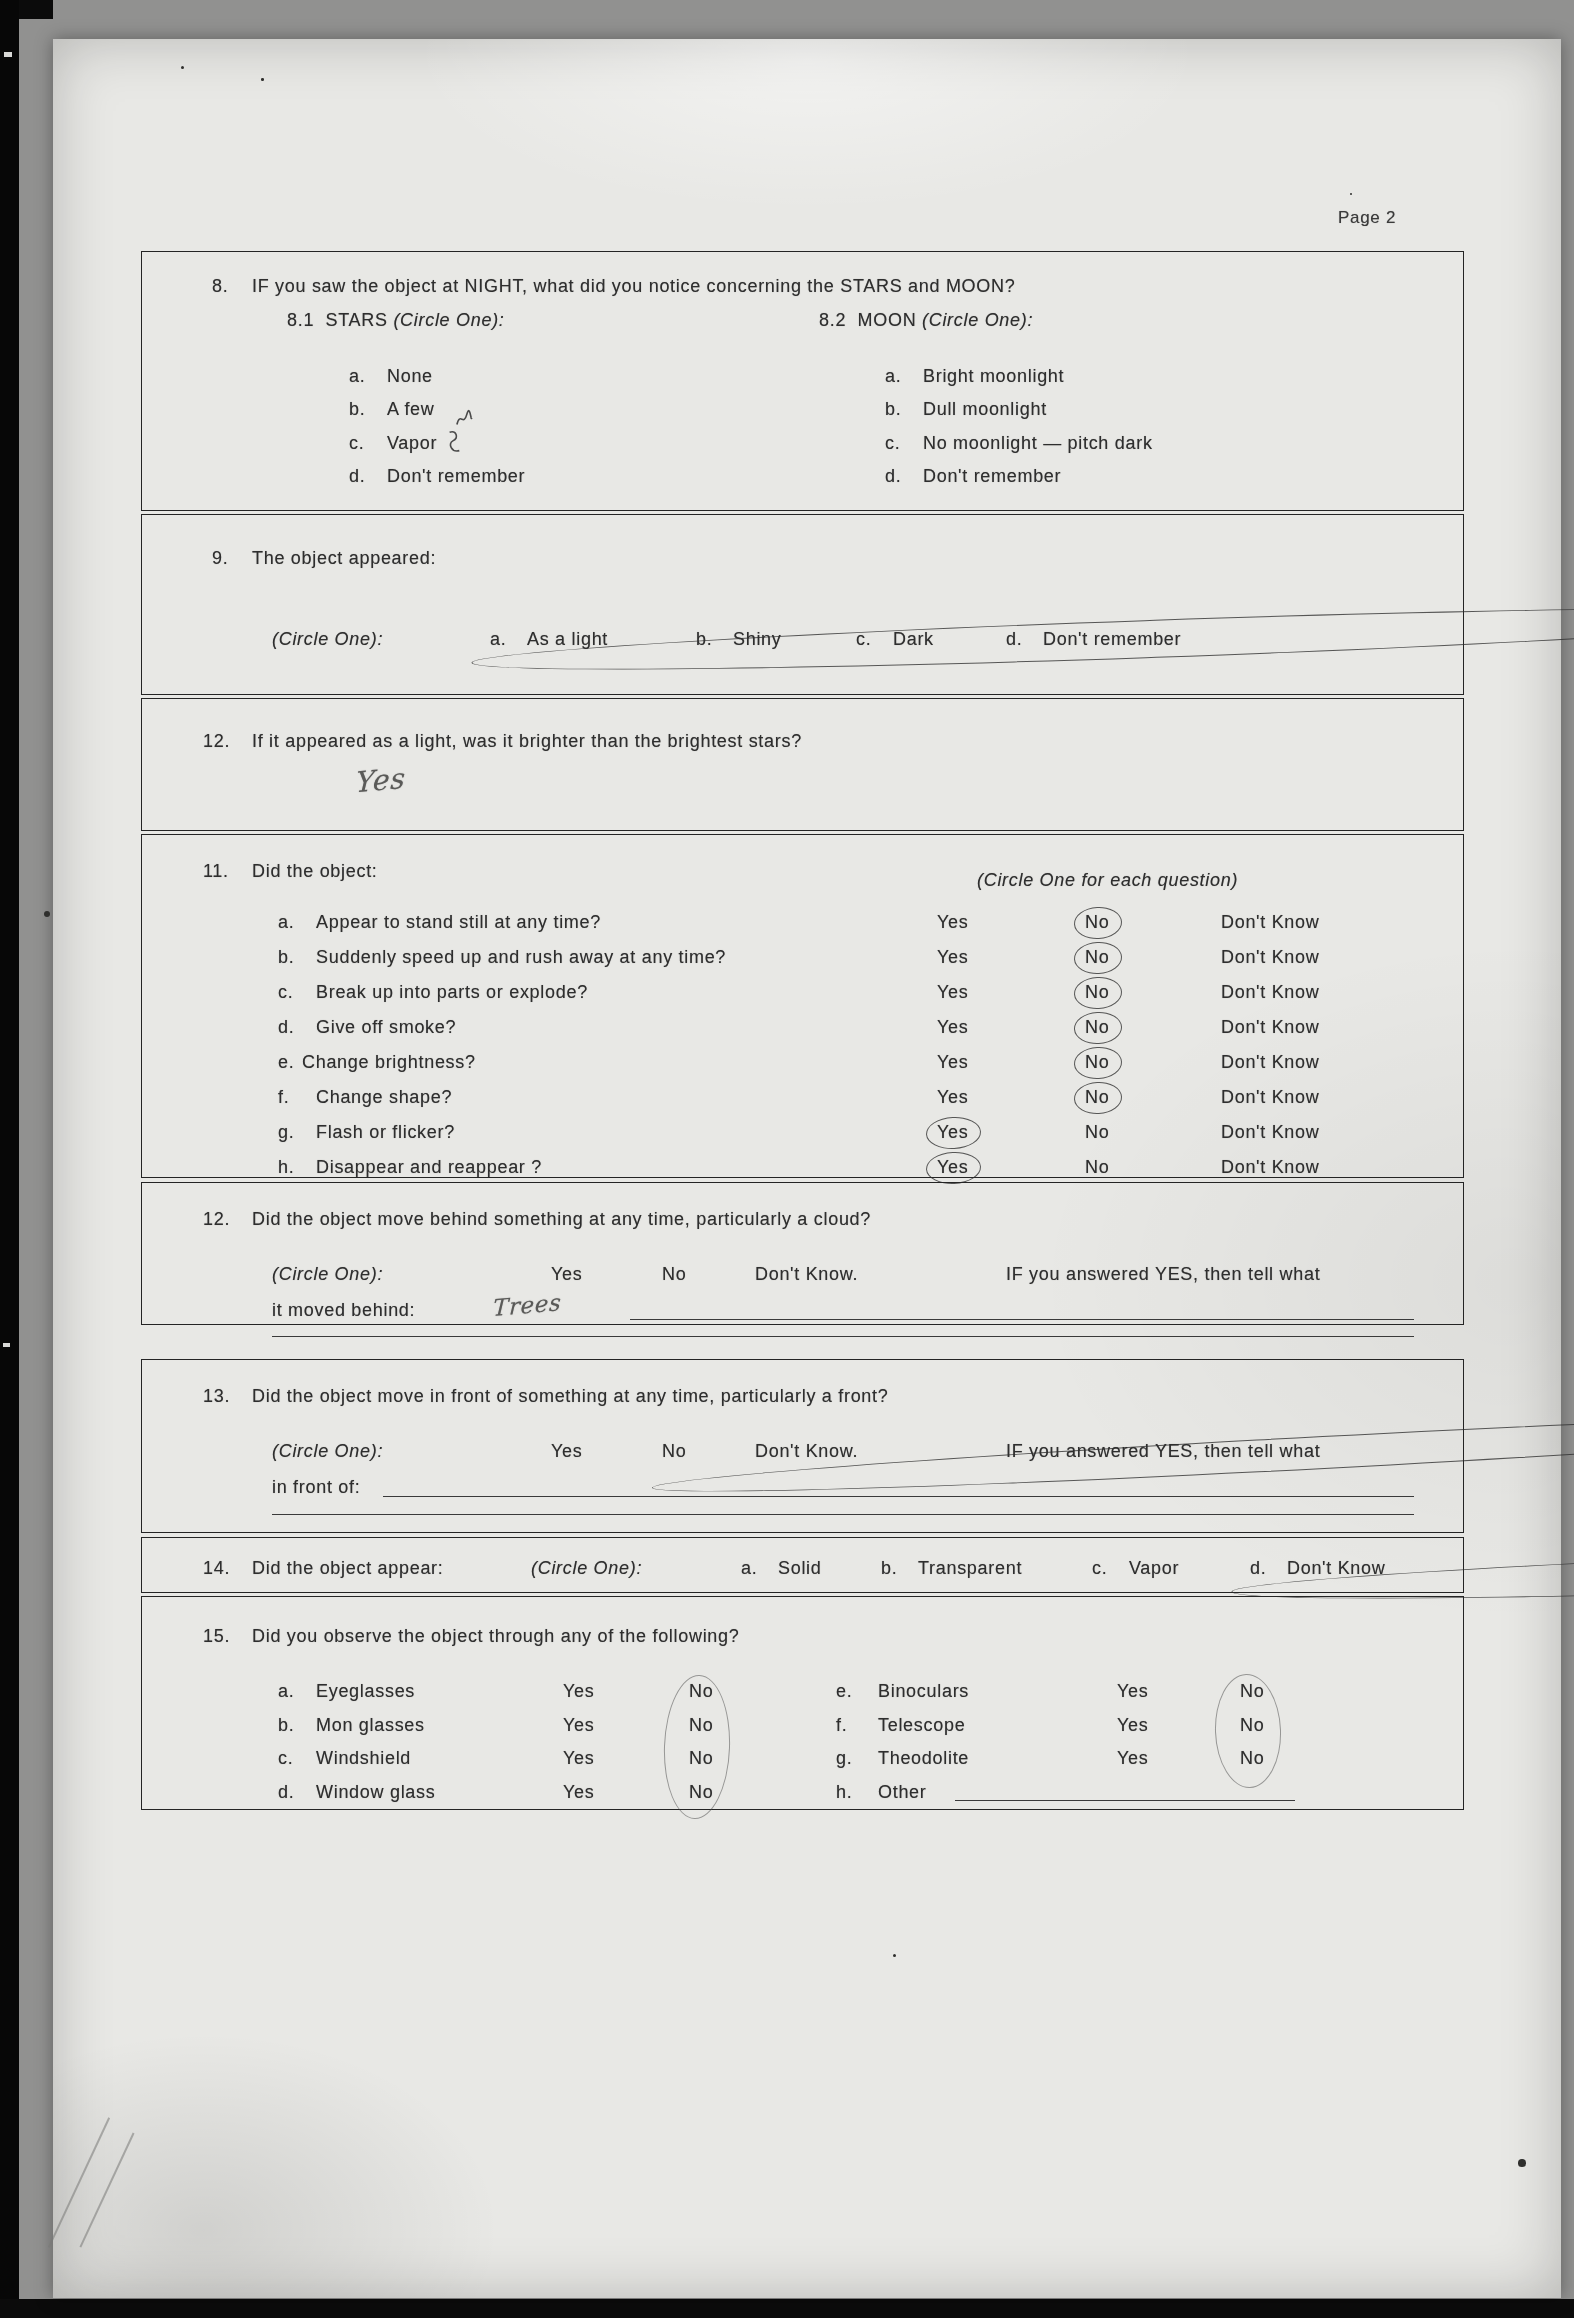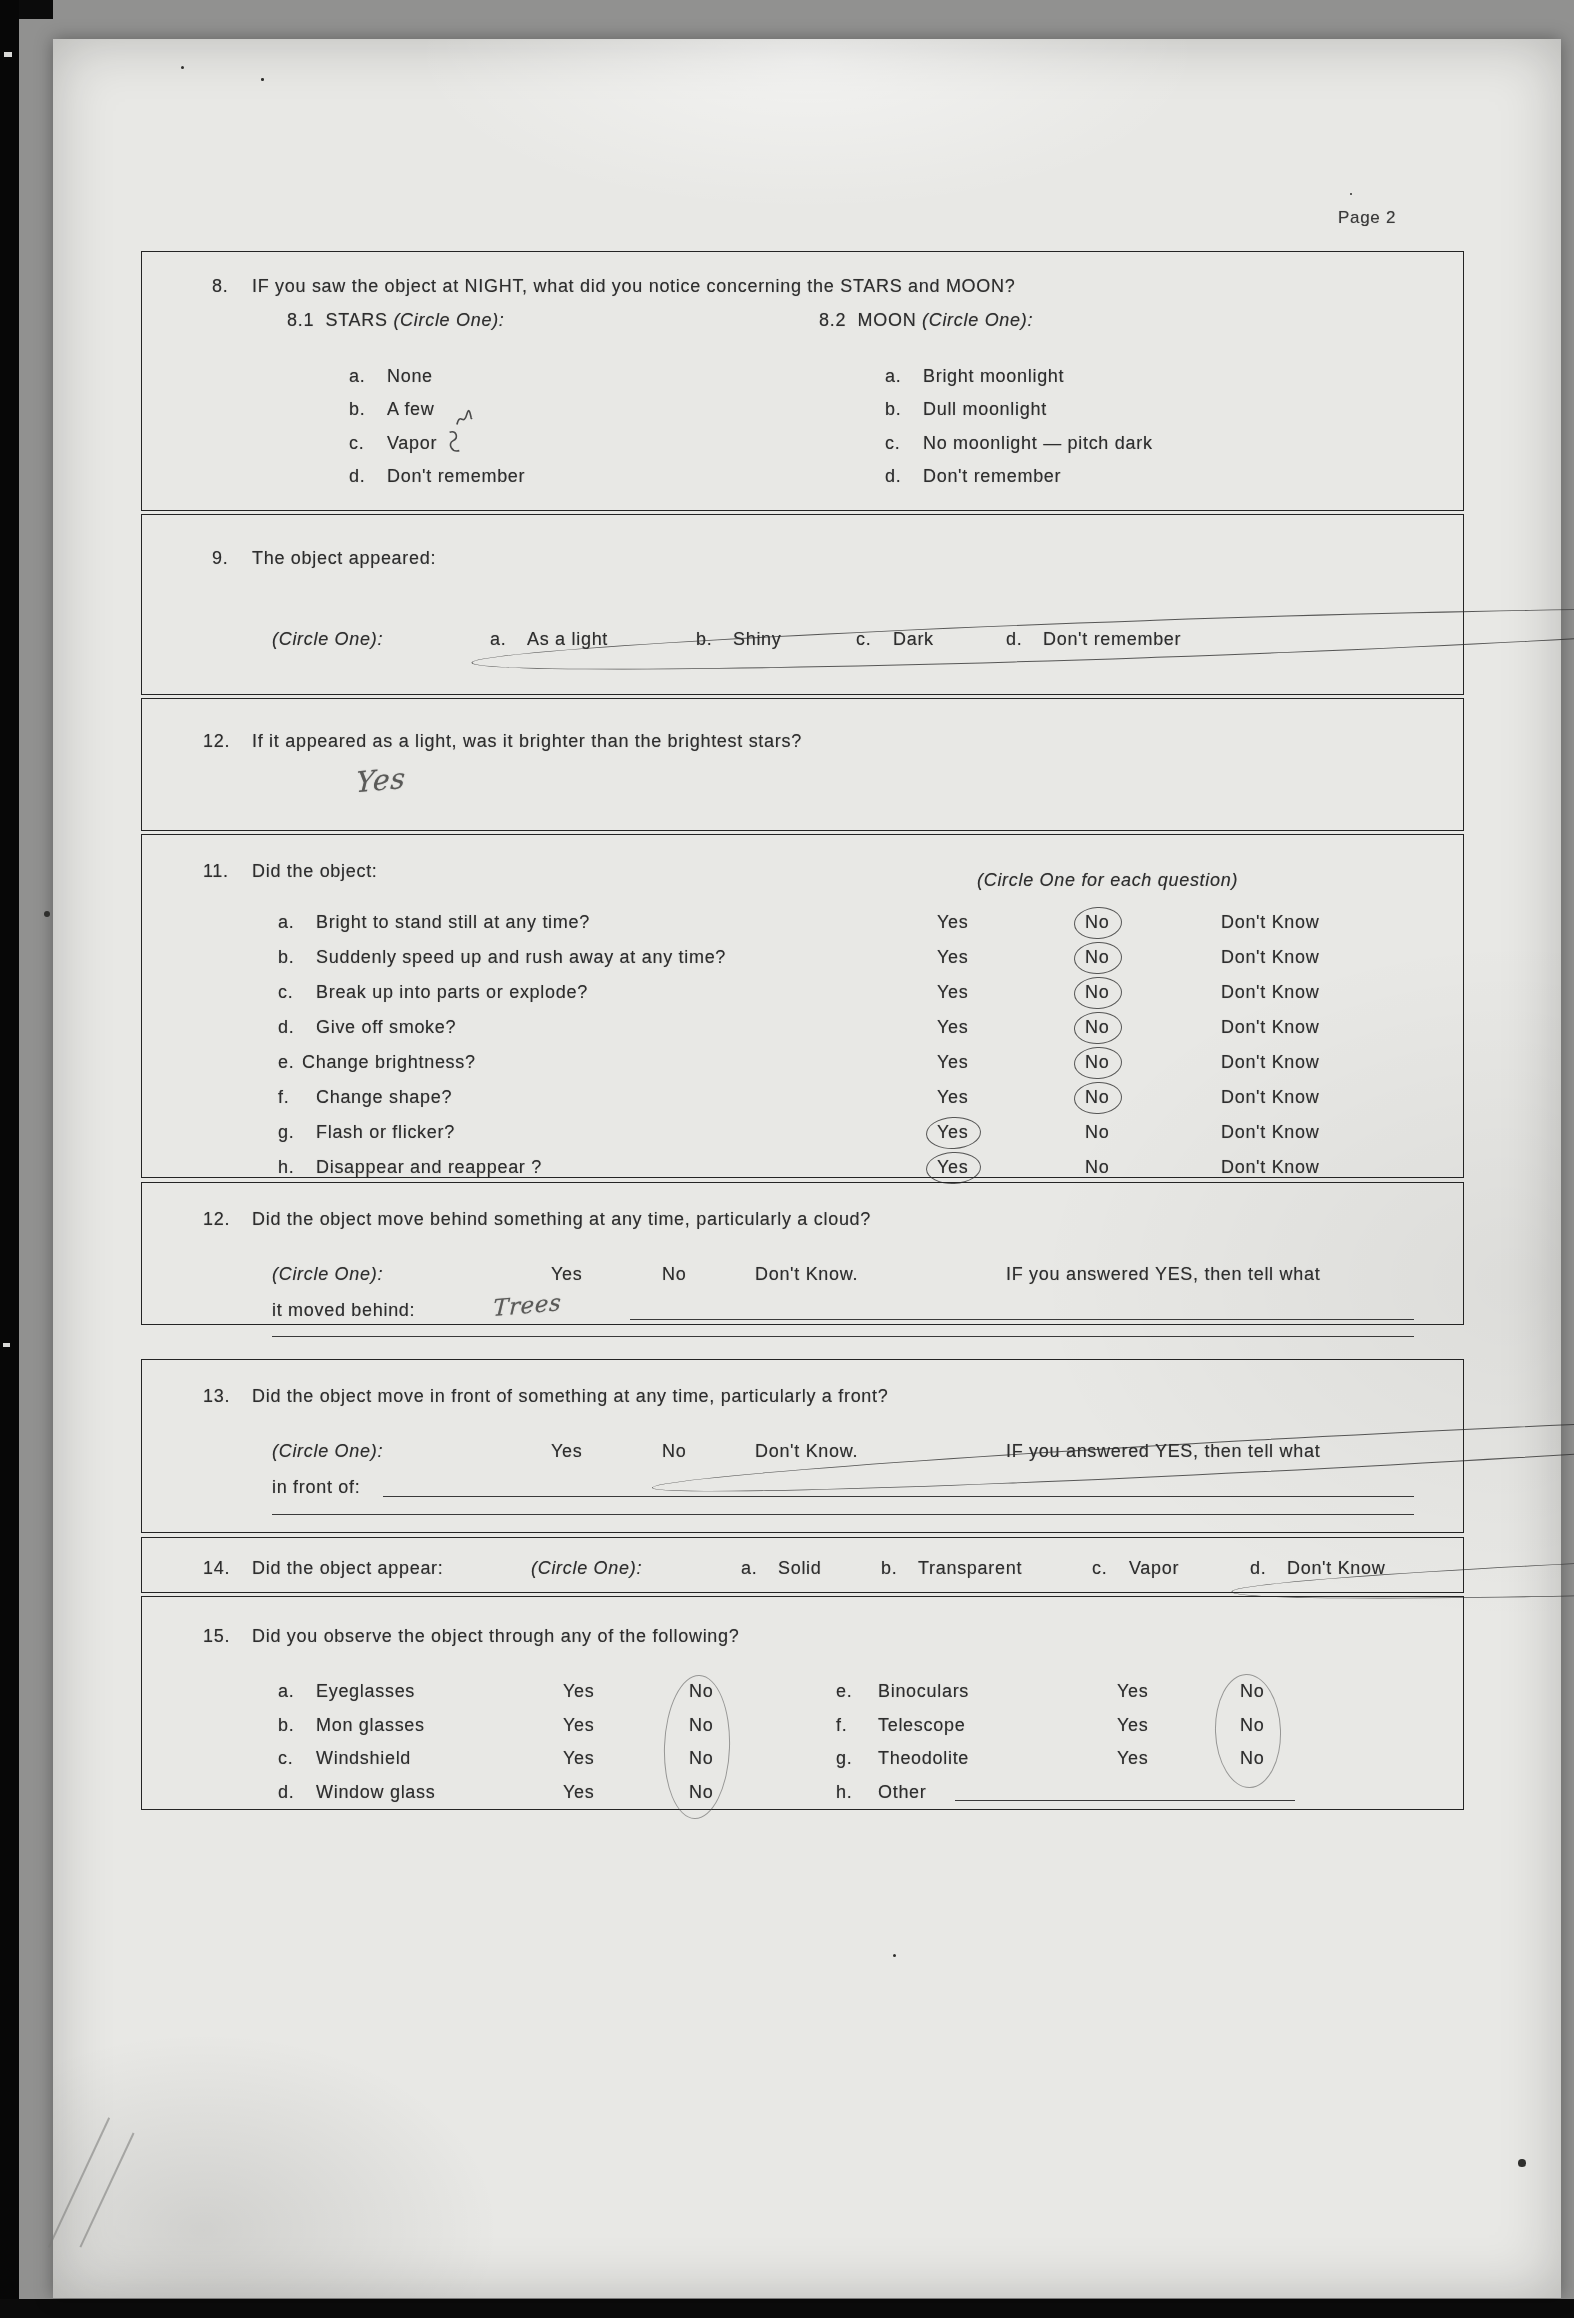--- a/index.html
+++ b/index.html
@@ -120,21 +120,21 @@
     <div class="handwriting" style="top:65px;left:214px;font-size:28.5px">Yes</div>
   </div>
 
   <div class="sec" style="top:795px;height:344px">
     <div class="abs t" style="top:26px;left:61px">11.</div>
     <div class="abs t" style="top:26px;left:110px">Did the object:</div>
     <div class="abs it t" style="top:35px;left:835px">(Circle One for each question)</div>
 
     <div class="abs" style="top:77px;left:0;right:0">
       <span class="abs t" style="left:136px">a.</span>
-      <span class="abs t" style="left:174px">Bright to stand still at any time?</span>
+      <span class="abs t" style="left:174px">Appear to stand still at any time?</span>
       <span class="abs t" style="left:795px">Yes</span>
       <span class="abs t circled" style="left:943px">No</span>
       <span class="abs t" style="left:1079px">Don't Know</span>
     </div>
     <div class="abs" style="top:112px;left:0;right:0">
       <span class="abs t" style="left:136px">b.</span>
       <span class="abs t" style="left:174px">Suddenly speed up and rush away at any time?</span>
       <span class="abs t" style="left:795px">Yes</span>
       <span class="abs t circled" style="left:943px">No</span>
       <span class="abs t" style="left:1079px">Don't Know</span>

